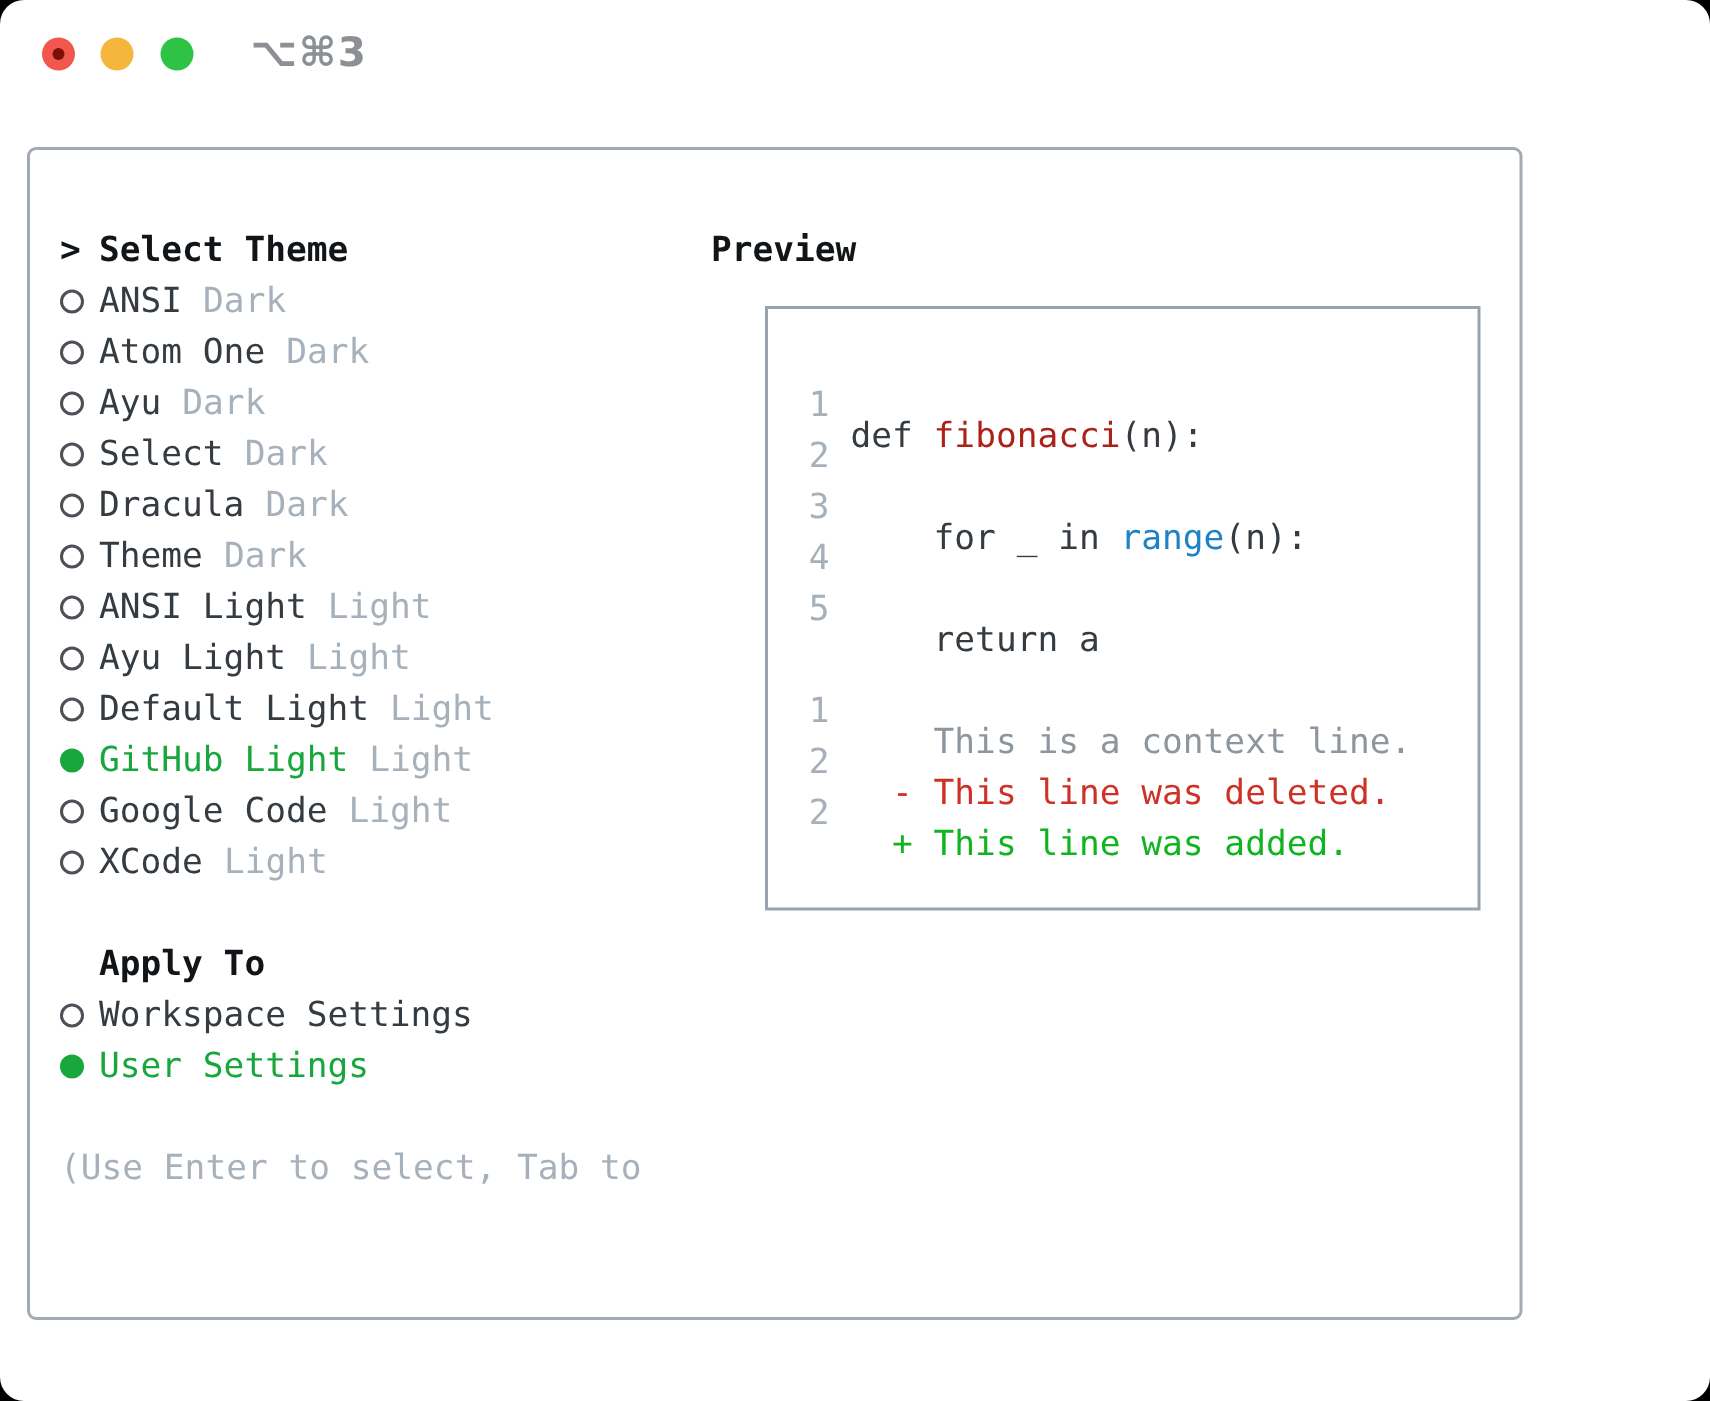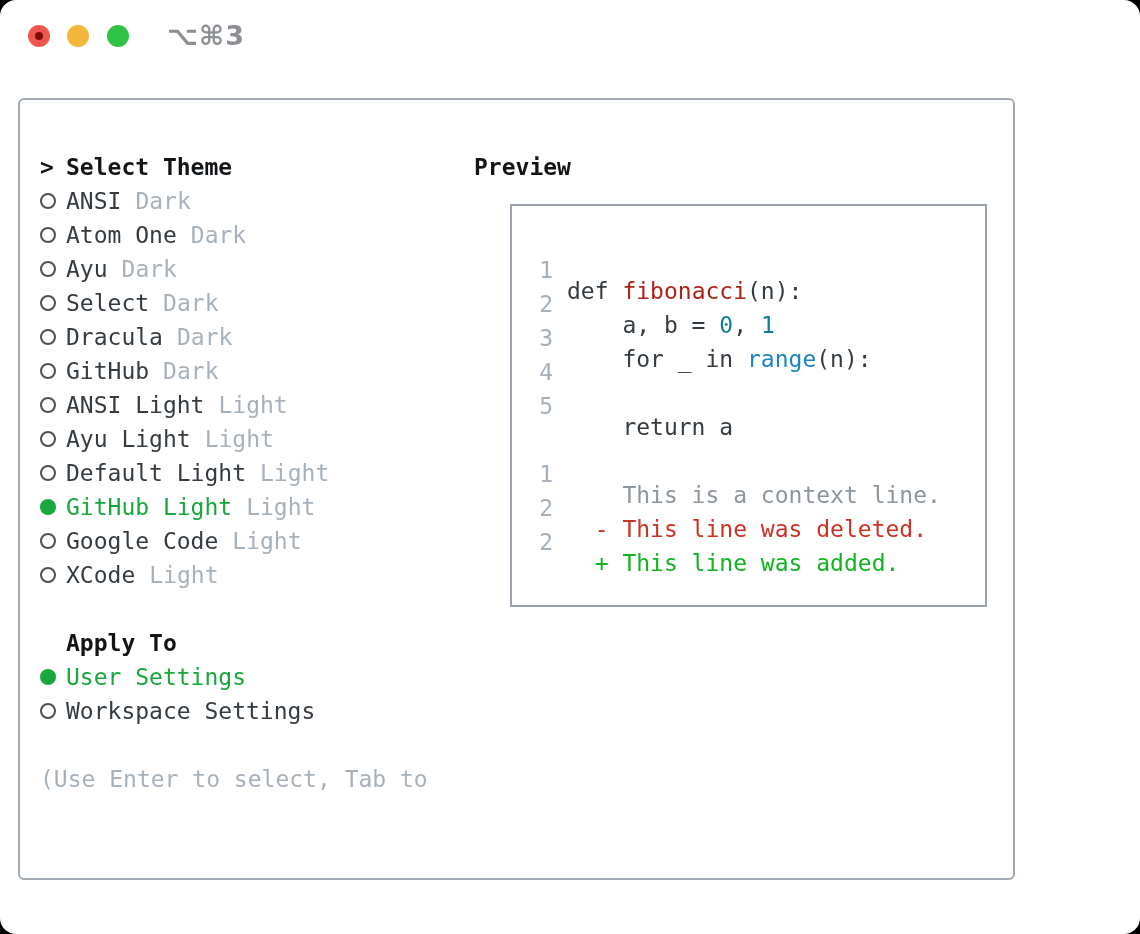--- a/index.html
+++ b/index.html
@@ -120,21 +120,21 @@
       <span class="radio"></span>
     </span>
     <span class="theme-name name">Dracula</span>
     <span class="theme-tag tag">Dark</span>
   </div>
 
   <div class="mono-line row">
     <span class="bullet-slot">
       <span class="radio"></span>
     </span>
-    <span class="theme-name name">GitHub</span>
+    <span class="theme-name name">Theme</span>
     <span class="theme-tag tag">Dark</span>
   </div>
 
   <div class="mono-line row">
     <span class="bullet-slot">
       <span class="radio"></span>
     </span>
     <span class="theme-name name">ANSI Light</span>
     <span class="theme-tag tag">Light</span>
   </div>
@@ -181,52 +181,51 @@
 </div>
 
       <div class="mono-line spacer">&nbsp;</div>
 
       <div class="mono-line row">
         <span class="bullet-slot"></span>
         <span class="header-label">Apply To</span>
       </div>
 
       <div id="apply-options">
+  <div class="mono-line row">
+    <span class="bullet-slot">
+      <span class="radio"></span>
+    </span>
+    <span class="theme-name name">Workspace Settings</span>
+  </div>
+
   <div class="mono-line row selected">
     <span class="bullet-slot">
       <span class="radio"></span>
     </span>
     <span class="theme-name name">User Settings</span>
-  </div>
-
-  <div class="mono-line row">
-    <span class="bullet-slot">
-      <span class="radio"></span>
-    </span>
-    <span class="theme-name name">Workspace Settings</span>
   </div>
 </div>
 
       <div class="mono-line spacer">&nbsp;</div>
 
       <div class="mono-line hint">(Use Enter to select, Tab to</div>
     </div>
 
     <div class="mono-line preview-title">Preview</div>
 
     <div class="preview-box">
       <div id="code-lines">
   <div class="mono-line">
     <span class="ln">1</span>
     <span class="codetext segs"><span class="seg seg-default">def </span><span class="seg seg-function">fibonacci</span><span class="seg seg-default">(n):</span></span>
   </div>
 
   <div class="mono-line">
     <span class="ln">2</span>
-    <span class="codetext segs"><span class="seg seg-default">    a, b = </span><span class="seg seg-number">0</span><span class="seg seg-default">, </span><span class="seg seg-number">1</span></span>
   </div>
 
   <div class="mono-line">
     <span class="ln">3</span>
     <span class="codetext segs"><span class="seg seg-default">    for _ in </span><span class="seg seg-builtin">range</span><span class="seg seg-default">(n):</span></span>
   </div>
 
   <div class="mono-line">
     <span class="ln">4</span>
   </div>

